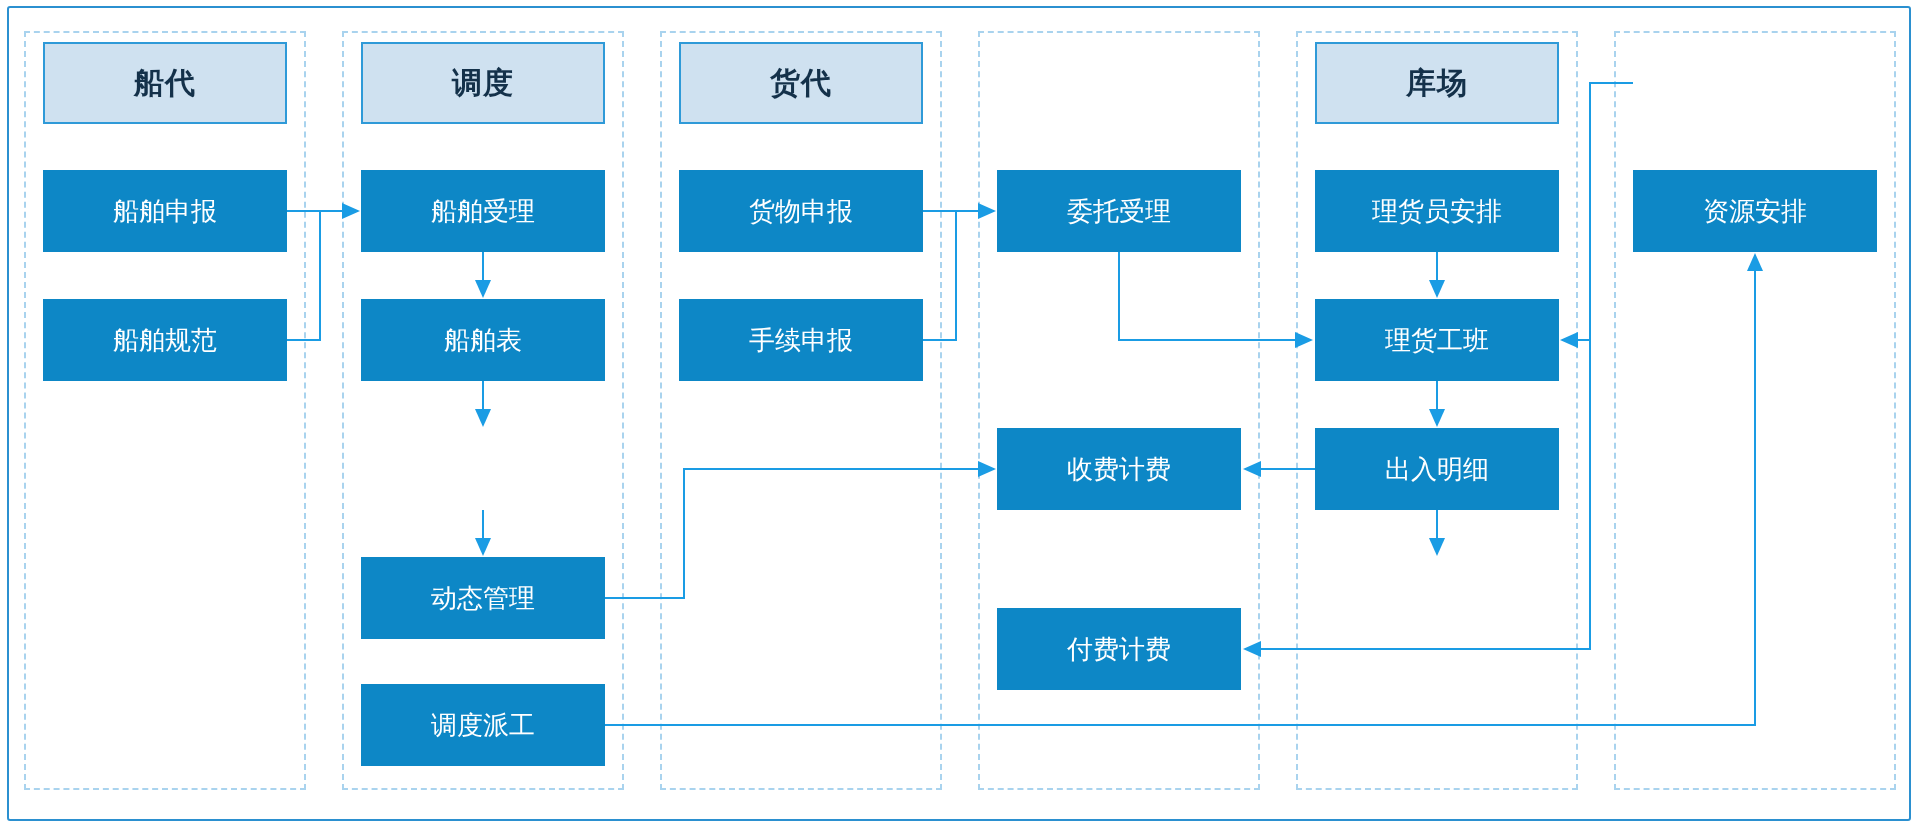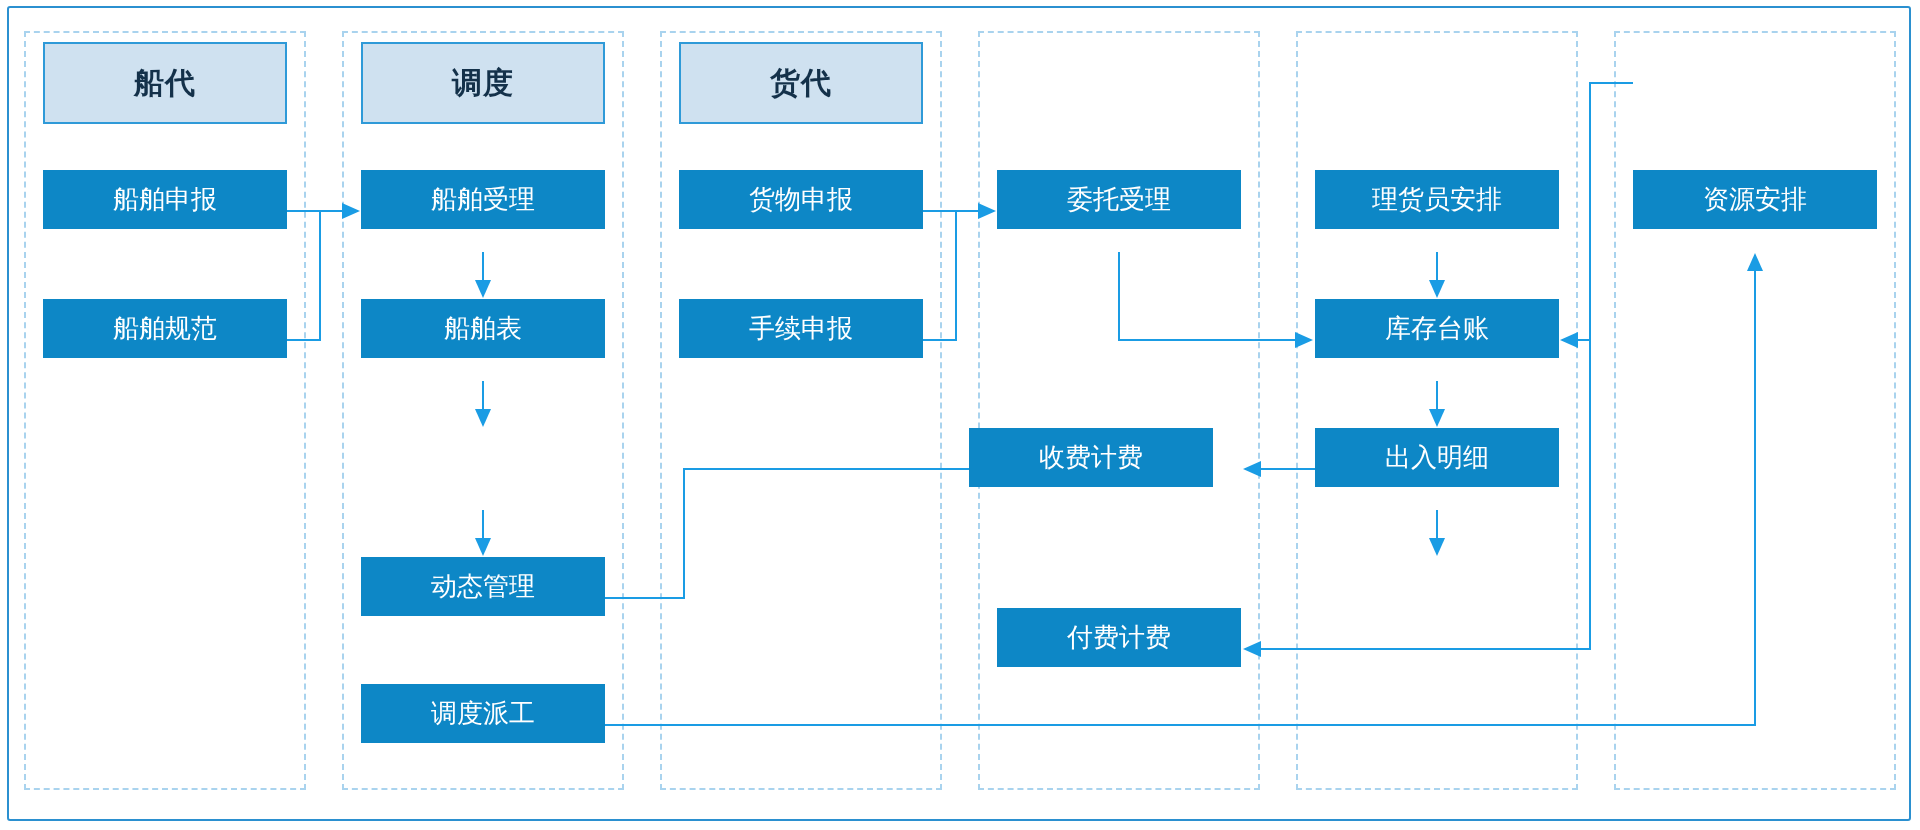--- a/index.html
+++ b/index.html
@@ -25,21 +25,21 @@
     position:absolute;width:244px;height:82px;top:42px;
     background:var(--header-fill);
     border:2px solid var(--header-border);
     box-sizing:border-box;
     display:flex;align-items:center;justify-content:center;
     font-size:30px;font-weight:bold;color:var(--header-text);
     letter-spacing:1px;
     text-align:right;
   }
   .node{
-    position:absolute;width:244px;height:59px;
+    position:absolute;width:244px;height:82px;
     background:var(--box-fill);
     display:flex;align-items:center;justify-content:center;
     font-size:26px;color:#ffffff;
   }
   #edges{position:absolute;left:0;top:0;width:1920px;height:830px;}
   #edges polyline{fill:none;stroke:var(--connector);stroke-width:2px;}
 </style>
 </head>
 <body>
 
@@ -74,35 +74,36 @@
     <polyline points="1315,469 1245,469" marker-end="url(#ah)"></polyline>
     <polyline points="605,598 684,598 684,469 994,469" marker-end="url(#ah)"></polyline>
     <polyline points="1633,83 1590,83 1590,649 1245,649" marker-end="url(#ah)"></polyline>
     <polyline points="1590,340 1562,340" marker-end="url(#ah)"></polyline>
     <polyline points="605,725 1755,725 1755,255" marker-end="url(#ah)"></polyline>
   </svg>
 
   <div class="hdr" style="left:43px">船代</div>
   <div class="hdr" style="left:361px">调度</div>
   <div class="hdr" style="left:679px">货代</div>
+  <div class="hdr" style="left:1315px">库场</div>
 
   <div class="node" style="left:43px;top:170px">船舶申报</div>
   <div class="node" style="left:43px;top:299px">船舶规范</div>
 
   <div class="node" style="left:361px;top:170px">船舶受理</div>
   <div class="node" style="left:361px;top:299px">船舶表</div>
   <div class="node" style="left:361px;top:557px">动态管理</div>
   <div class="node" style="left:361px;top:684px">调度派工</div>
 
   <div class="node" style="left:679px;top:170px">货物申报</div>
   <div class="node" style="left:679px;top:299px">手续申报</div>
 
   <div class="node" style="left:997px;top:170px">委托受理</div>
-  <div class="node" style="left:969px;top:428px">收费计费</div>
+  <div class="node" style="left:997px;top:428px">收费计费</div>
   <div class="node" style="left:997px;top:608px">付费计费</div>
 
   <div class="node" style="left:1315px;top:170px">理货员安排</div>
-  <div class="node" style="left:1315px;top:299px">库存台账</div>
+  <div class="node" style="left:1315px;top:299px">理货工班</div>
   <div class="node" style="left:1315px;top:428px">出入明细</div>
 
   <div class="node" style="left:1633px;top:170px">资源安排</div>
 
 </div>
 
 </body></html>

